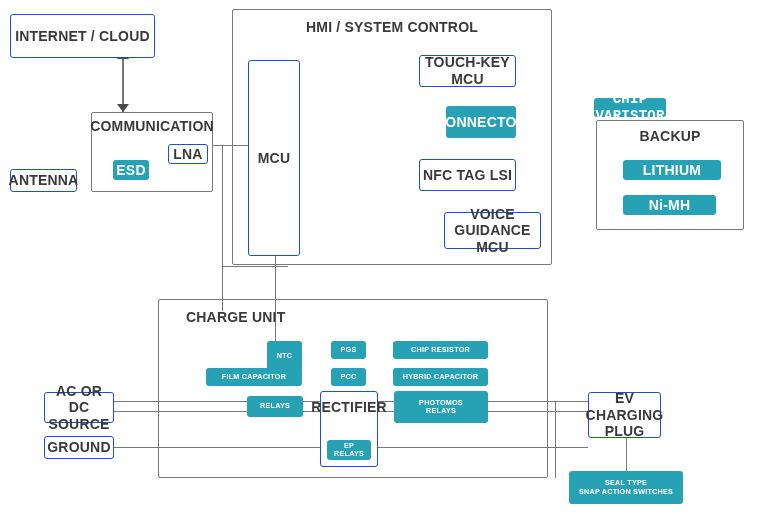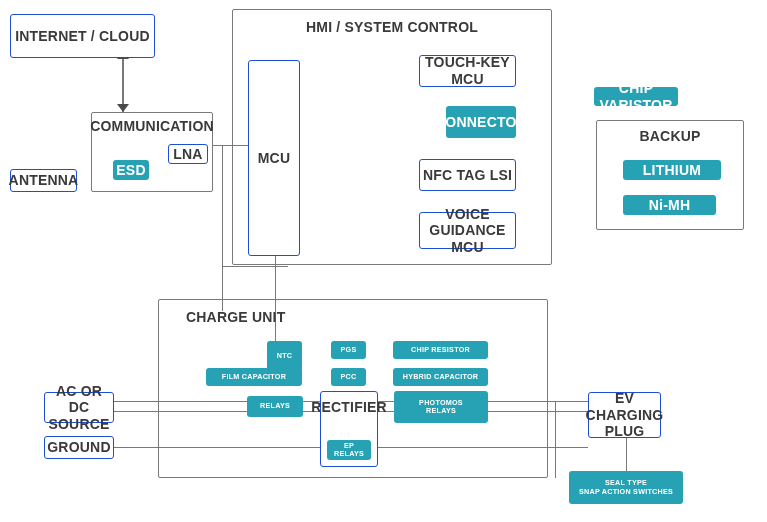--- a/index.html
+++ b/index.html
@@ -140,24 +140,24 @@
   <div class="lbl fz8" style="left:232px;top:20px;width:320px;height:14px;">HMI / SYSTEM CONTROL</div>
 
   <div class="wbox fz8" style="left:248px;top:60px;width:52px;height:196px;">MCU</div>
 
   <div class="wbox fz8" style="left:419px;top:55px;width:97px;height:32px;">TOUCH-KEY MCU</div>
 
   <div class="tbox fz8" style="left:446px;top:106px;width:70px;height:32px;">CONNECTOR</div>
 
   <div class="wbox fz8" style="left:419px;top:159px;width:97px;height:32px;">NFC TAG LSI</div>
 
-  <div class="wbox fz8" style="left:419px;top:212px;width:97px;height:37px;">VOICE GUIDANCE
+  <div class="wbox fz8" style="left:444px;top:212px;width:97px;height:37px;">VOICE GUIDANCE
 MCU</div>
 
-  <div class="tbox fz8" style="left:594px;top:87px;width:84px;height:19px;">CHIP VARISTOR</div>
+  <div class="tbox fz8" style="left:594px;top:98px;width:72px;height:19px;font-family:Liberation Mono, monospace;">CHIP VARISTOR</div>
 
   <div class="grp" style="left:596px;top:120px;width:148px;height:110px;"></div>
   <div class="lbl fz8" style="left:596px;top:129px;width:148px;height:14px;">BACKUP</div>
   <div class="tbox fz8" style="left:623px;top:160px;width:98px;height:20px;">LITHIUM</div>
   <div class="tbox fz8" style="left:623px;top:195px;width:93px;height:20px;">Ni-MH</div>
 
   <div class="grp" style="left:158px;top:299px;width:390px;height:179px;"></div>
   <div class="lbl fz8" style="left:186px;top:310px;width:120px;height:14px;justify-content:flex-start;">CHARGE UNIT</div>
 
   <div class="tbox fz7" style="left:267px;top:341px;width:35px;height:30px;">NTC</div>

